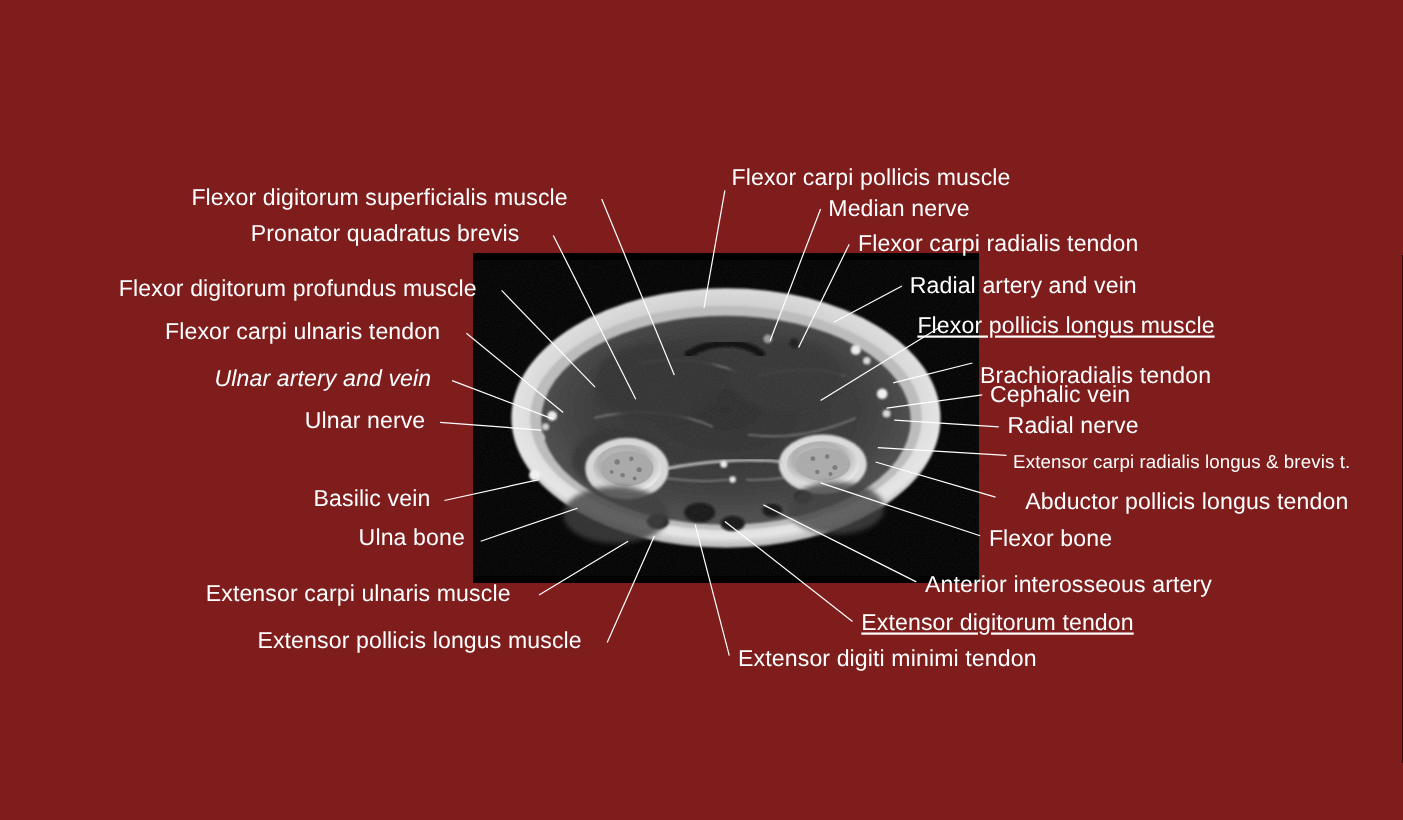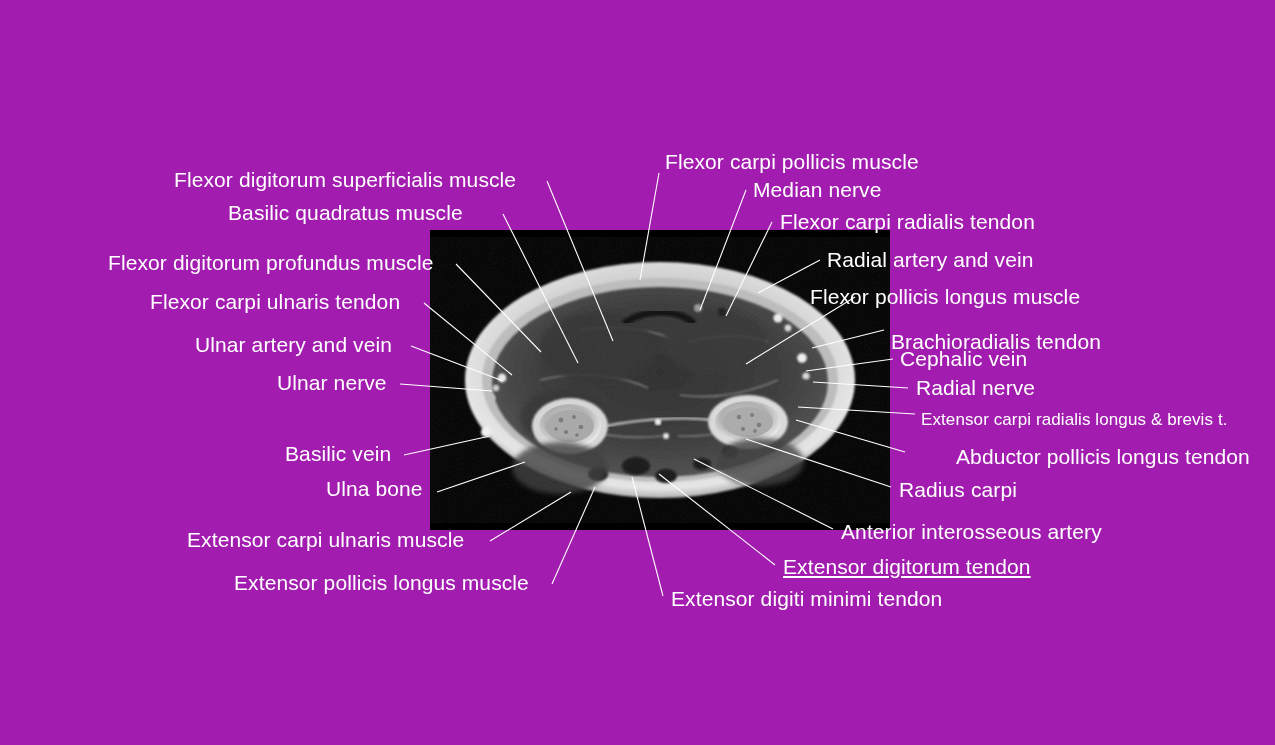--- a/index.html
+++ b/index.html
@@ -4,21 +4,21 @@
 <style>
   html, body {
     margin: 0;
     padding: 0;
     background: #000;
   }
   #stage {
     position: relative;
     width: 1275px;
     height: 745px;
-    background: #a21caf;
+    background: #7f1d1d;
     overflow: hidden;
     font-family: "Liberation Sans", sans-serif;
   }
 
   
   #scan {
     position: absolute;
     left: 430px;
     top: 230px;
     width: 460px;
@@ -218,41 +218,41 @@
       <line x1="915" y1="414" x2="798" y2="407" stroke="#ffffff" stroke-width="1.1"></line>
       <line x1="905" y1="452" x2="796" y2="420" stroke="#ffffff" stroke-width="1.1"></line>
       <line x1="891" y1="487" x2="746" y2="439" stroke="#ffffff" stroke-width="1.1"></line>
       <line x1="833" y1="529" x2="694" y2="459" stroke="#ffffff" stroke-width="1.1"></line>
       <line x1="775" y1="565" x2="659" y2="474" stroke="#ffffff" stroke-width="1.1"></line>
       <line x1="663" y1="596" x2="632" y2="477" stroke="#ffffff" stroke-width="1.1"></line>
     </svg>
 
   <div>
     <div class="label right" style="left:174px; top:168px;">Flexor digitorum superficialis muscle</div>
-    <div class="label right" style="left:228px; top:201px;">Basilic quadratus muscle</div>
+    <div class="label right" style="left:228px; top:201px;">Pronator quadratus brevis</div>
     <div class="label right" style="left:108px; top:251px;">Flexor digitorum profundus muscle</div>
     <div class="label right" style="left:150px; top:290px;">Flexor carpi ulnaris tendon</div>
-    <div class="label right" style="left:195px; top:333px;">Ulnar artery and vein</div>
+    <div class="label right" style="left:195px; top:333px;font-style:italic;">Ulnar artery and vein</div>
     <div class="label right" style="left:277px; top:371px;">Ulnar nerve</div>
     <div class="label right" style="left:285px; top:442px;">Basilic vein</div>
     <div class="label right" style="left:326px; top:477px;">Ulna bone</div>
     <div class="label right" style="left:187px; top:528px;">Extensor carpi ulnaris muscle</div>
     <div class="label right" style="left:234px; top:571px;">Extensor pollicis longus muscle</div>
   </div>
 
   <div>
     <div class="label" style="left:665px; top:150px;">Flexor carpi pollicis muscle</div>
     <div class="label" style="left:753px; top:178px;">Median nerve</div>
     <div class="label" style="left:780px; top:210px;">Flexor carpi radialis tendon</div>
     <div class="label" style="left:827px; top:248px;">Radial artery and vein</div>
-    <div class="label" style="left:810px; top:285px;">Flexor pollicis longus muscle</div>
+    <div class="label" style="left:834px; top:285px;text-decoration:underline;">Flexor pollicis longus muscle</div>
     <div class="label" style="left:891px; top:318px;margin-top:12px;">Brachioradialis tendon</div>
     <div class="label" style="left:900px; top:347px;">Cephalic vein</div>
     <div class="label" style="left:916px; top:376px;">Radial nerve</div>
     <div class="label small" style="left:921px; top:408px;">Extensor carpi radialis longus &amp; brevis t.</div>
-    <div class="label" style="left:956px; top:445px;">Abductor pollicis longus tendon</div>
-    <div class="label" style="left:899px; top:478px;">Radius carpi</div>
+    <div class="label" style="left:932px; top:445px;">Abductor pollicis longus tendon</div>
+    <div class="label" style="left:899px; top:478px;">Flexor bone</div>
     <div class="label" style="left:841px; top:520px;">Anterior interosseous artery</div>
     <div class="label" style="left:783px; top:555px;text-decoration:underline;">Extensor digitorum tendon</div>
     <div class="label" style="left:671px; top:587px;">Extensor digiti minimi tendon</div>
   </div>
 
 </div>
 
 </body></html>

